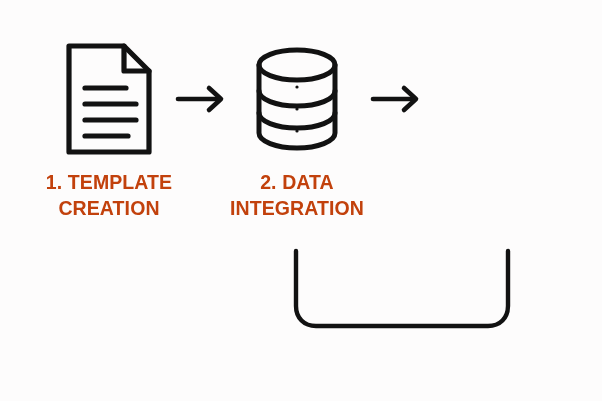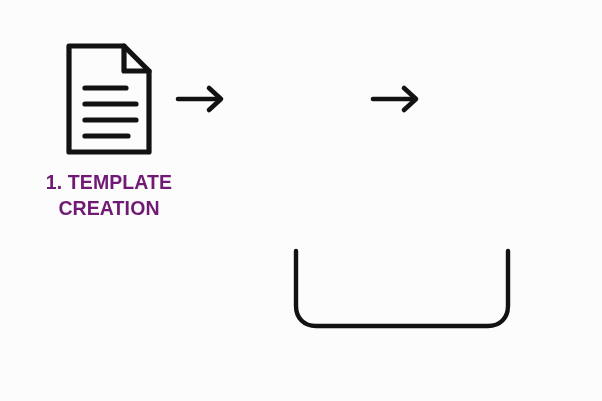--- a/index.html
+++ b/index.html
@@ -31,21 +31,21 @@
     display: flex;
     align-items: center;
     justify-content: center;
   }
   .stage-label {
     margin-top: 12px;
     font-size: 19.5px;
     font-weight: bold;
     line-height: 1.32;
     letter-spacing: 0.1px;
-    color: #701a75;
+    color: #c2410c;
     text-align: center;
     text-transform: uppercase;
     white-space: pre-line;
   }
   #stage-1 { left: 14px;  width: 190px; }
   #stage-2 { left: 206px; width: 182px; }
   #stage-3 { left: 392px; width: 202px; }
 
   .arrow {
     position: absolute;
@@ -81,20 +81,35 @@
 CREATION</div>
   </div>
 
   <div class="arrow" id="arrow-1">
     <svg width="52" height="30" viewBox="0 0 52 30" fill="none" stroke="#121212" stroke-width="4.6" stroke-linecap="round" stroke-linejoin="round">
       <line x1="2" y1="15" x2="42" y2="15"></line>
       <polyline points="33,4 45,15 33,26"></polyline>
     </svg>
   </div>
 
+  <div class="stage" id="stage-2">
+    <div class="stage-icon">
+      <svg width="86" height="104" viewBox="0 0 86 104" fill="none" stroke="#121212" stroke-width="5" stroke-linecap="round" stroke-linejoin="round">
+        <ellipse cx="43" cy="18" rx="38" ry="15"></ellipse>
+        <path d="M5 18 V86 C5 94.3 22 101 43 101 C64 101 81 94.3 81 86 V18"></path>
+        <path d="M5 44 C5 52.3 22 59 43 59 C64 59 81 52.3 81 44"></path>
+        <path d="M5 66 C5 74.3 22 81 43 81 C64 81 81 74.3 81 66"></path>
+        <circle cx="43" cy="40" r="1.6" fill="#121212" stroke="none"></circle>
+        <circle cx="43" cy="62" r="1.6" fill="#121212" stroke="none"></circle>
+        <circle cx="43" cy="84" r="1.6" fill="#121212" stroke="none"></circle>
+      </svg>
+    </div>
+    <div class="stage-label">2. DATA
+INTEGRATION</div>
+  </div>
 
   <div class="arrow" id="arrow-2">
     <svg width="52" height="30" viewBox="0 0 52 30" fill="none" stroke="#121212" stroke-width="4.6" stroke-linecap="round" stroke-linejoin="round">
       <line x1="2" y1="15" x2="42" y2="15"></line>
       <polyline points="33,4 45,15 33,26"></polyline>
     </svg>
   </div>
 
 
   <div id="feedback-loop">

